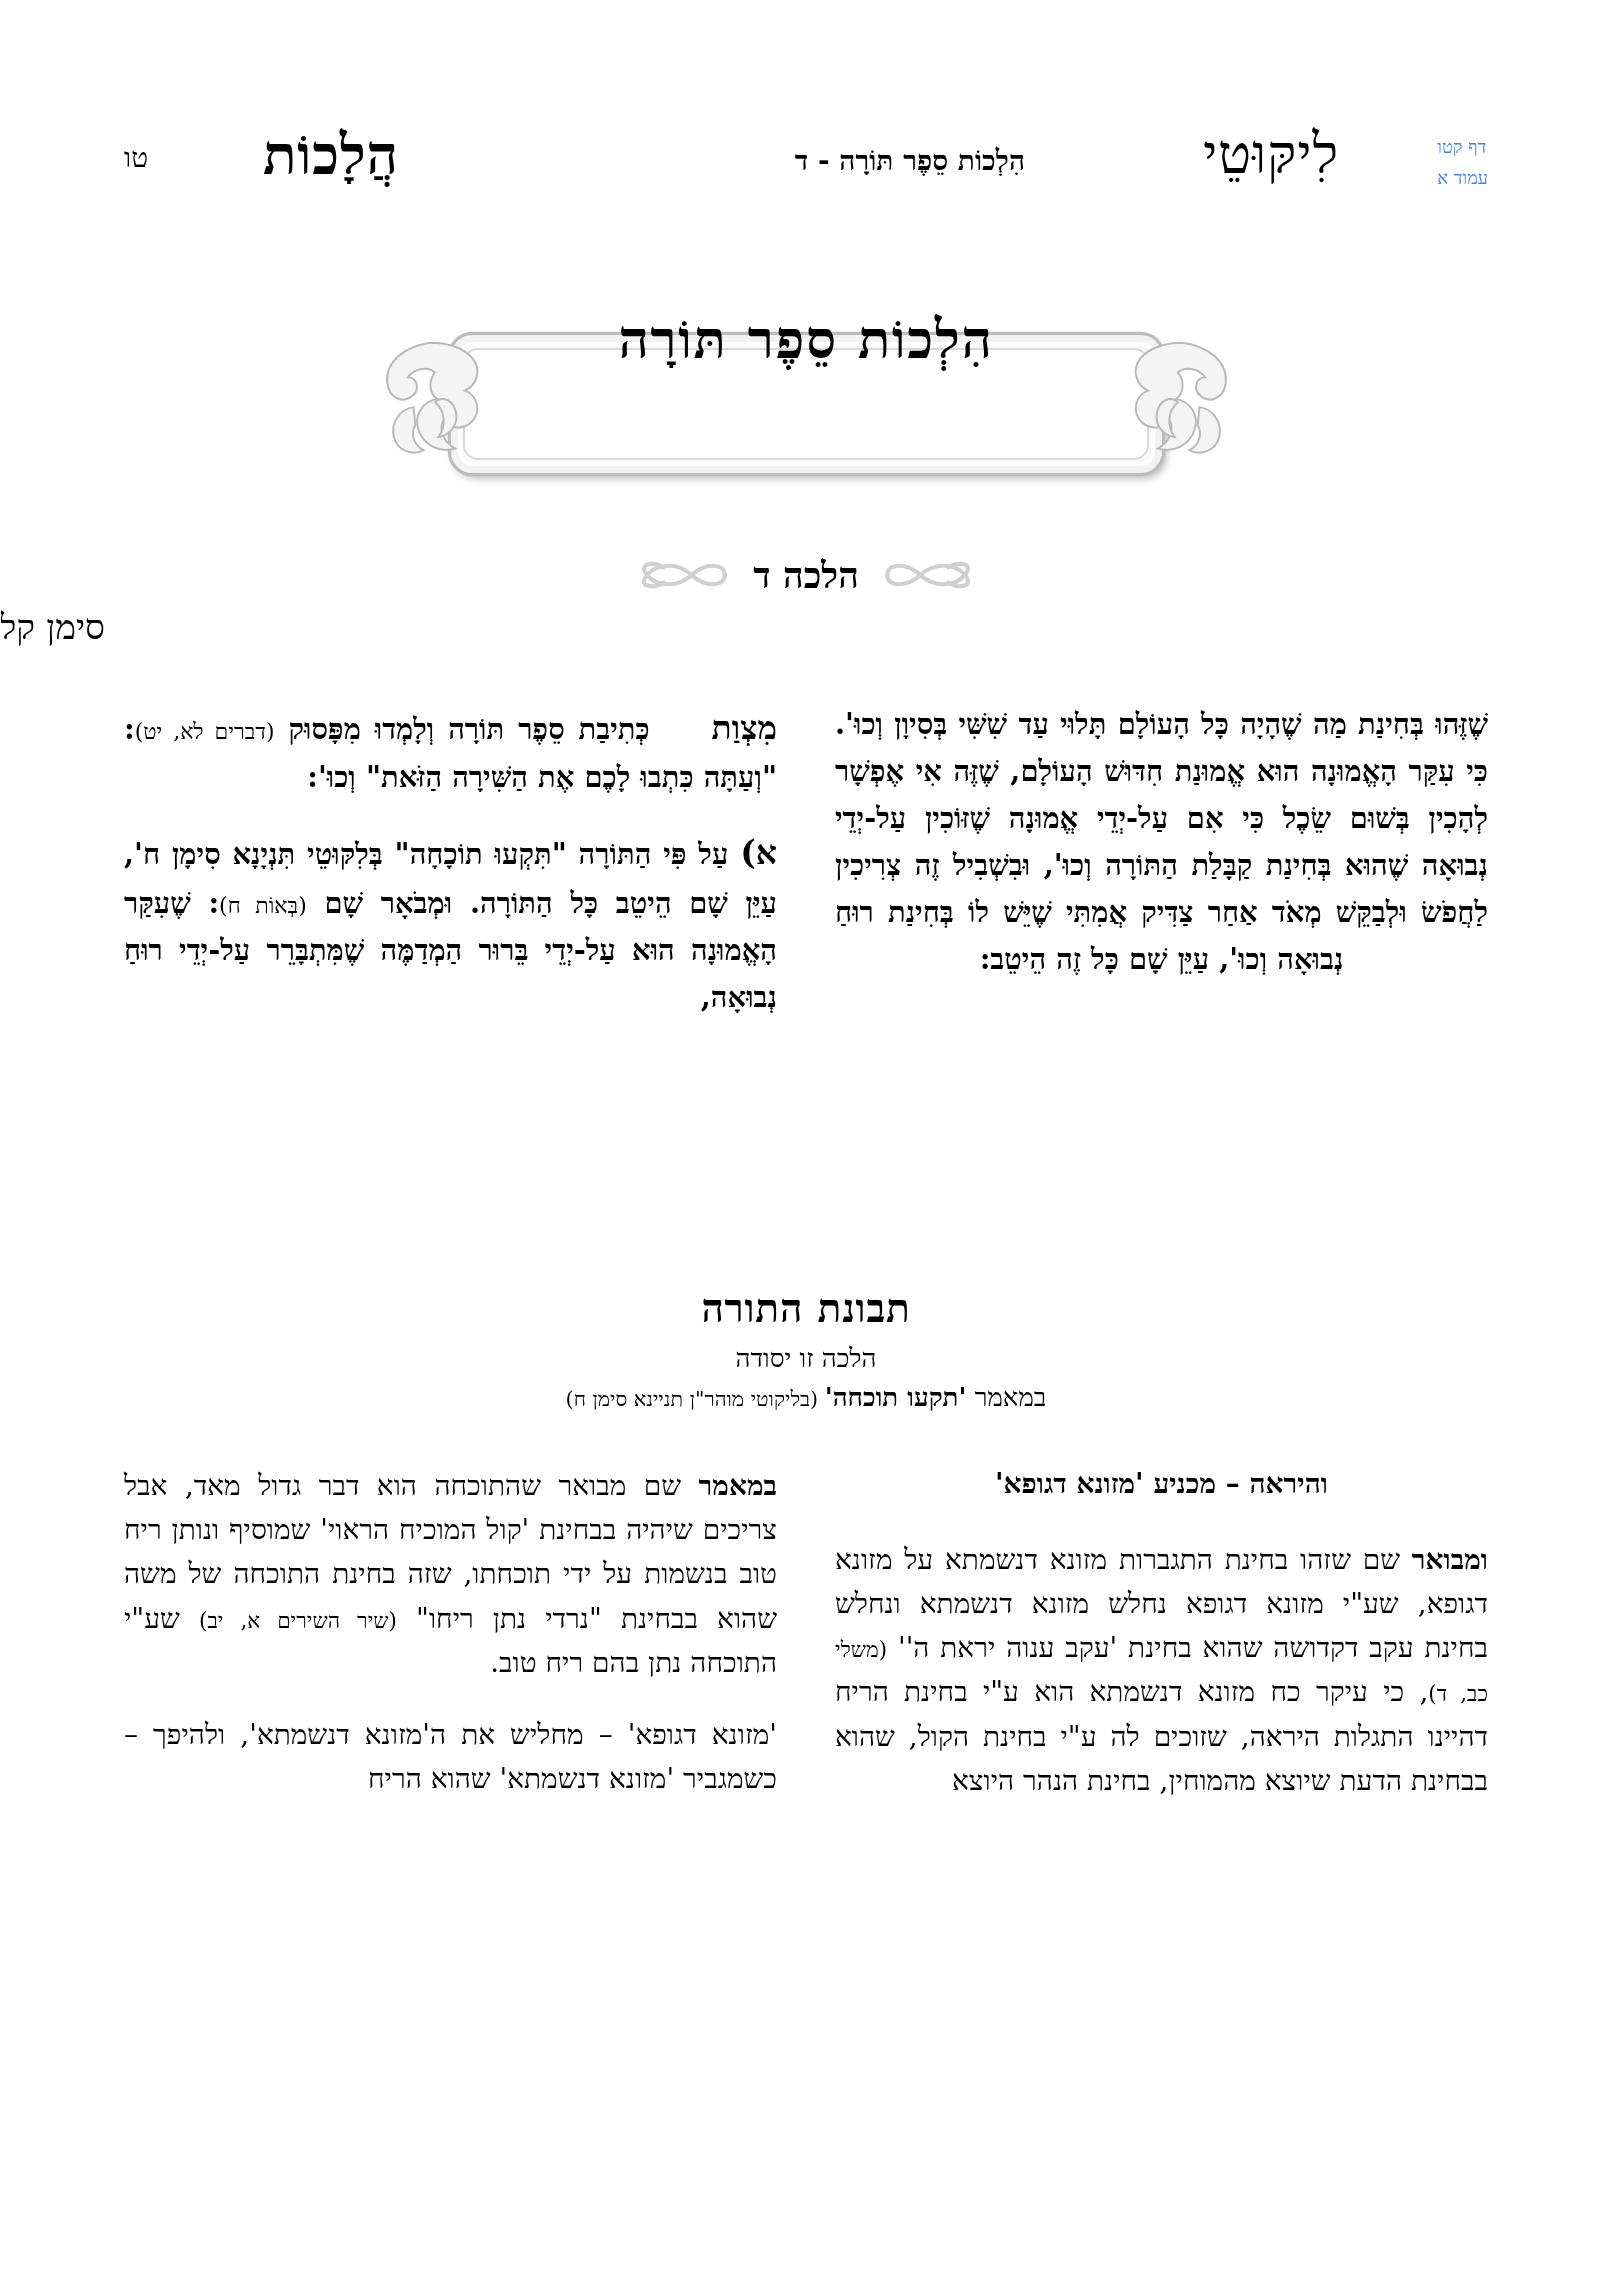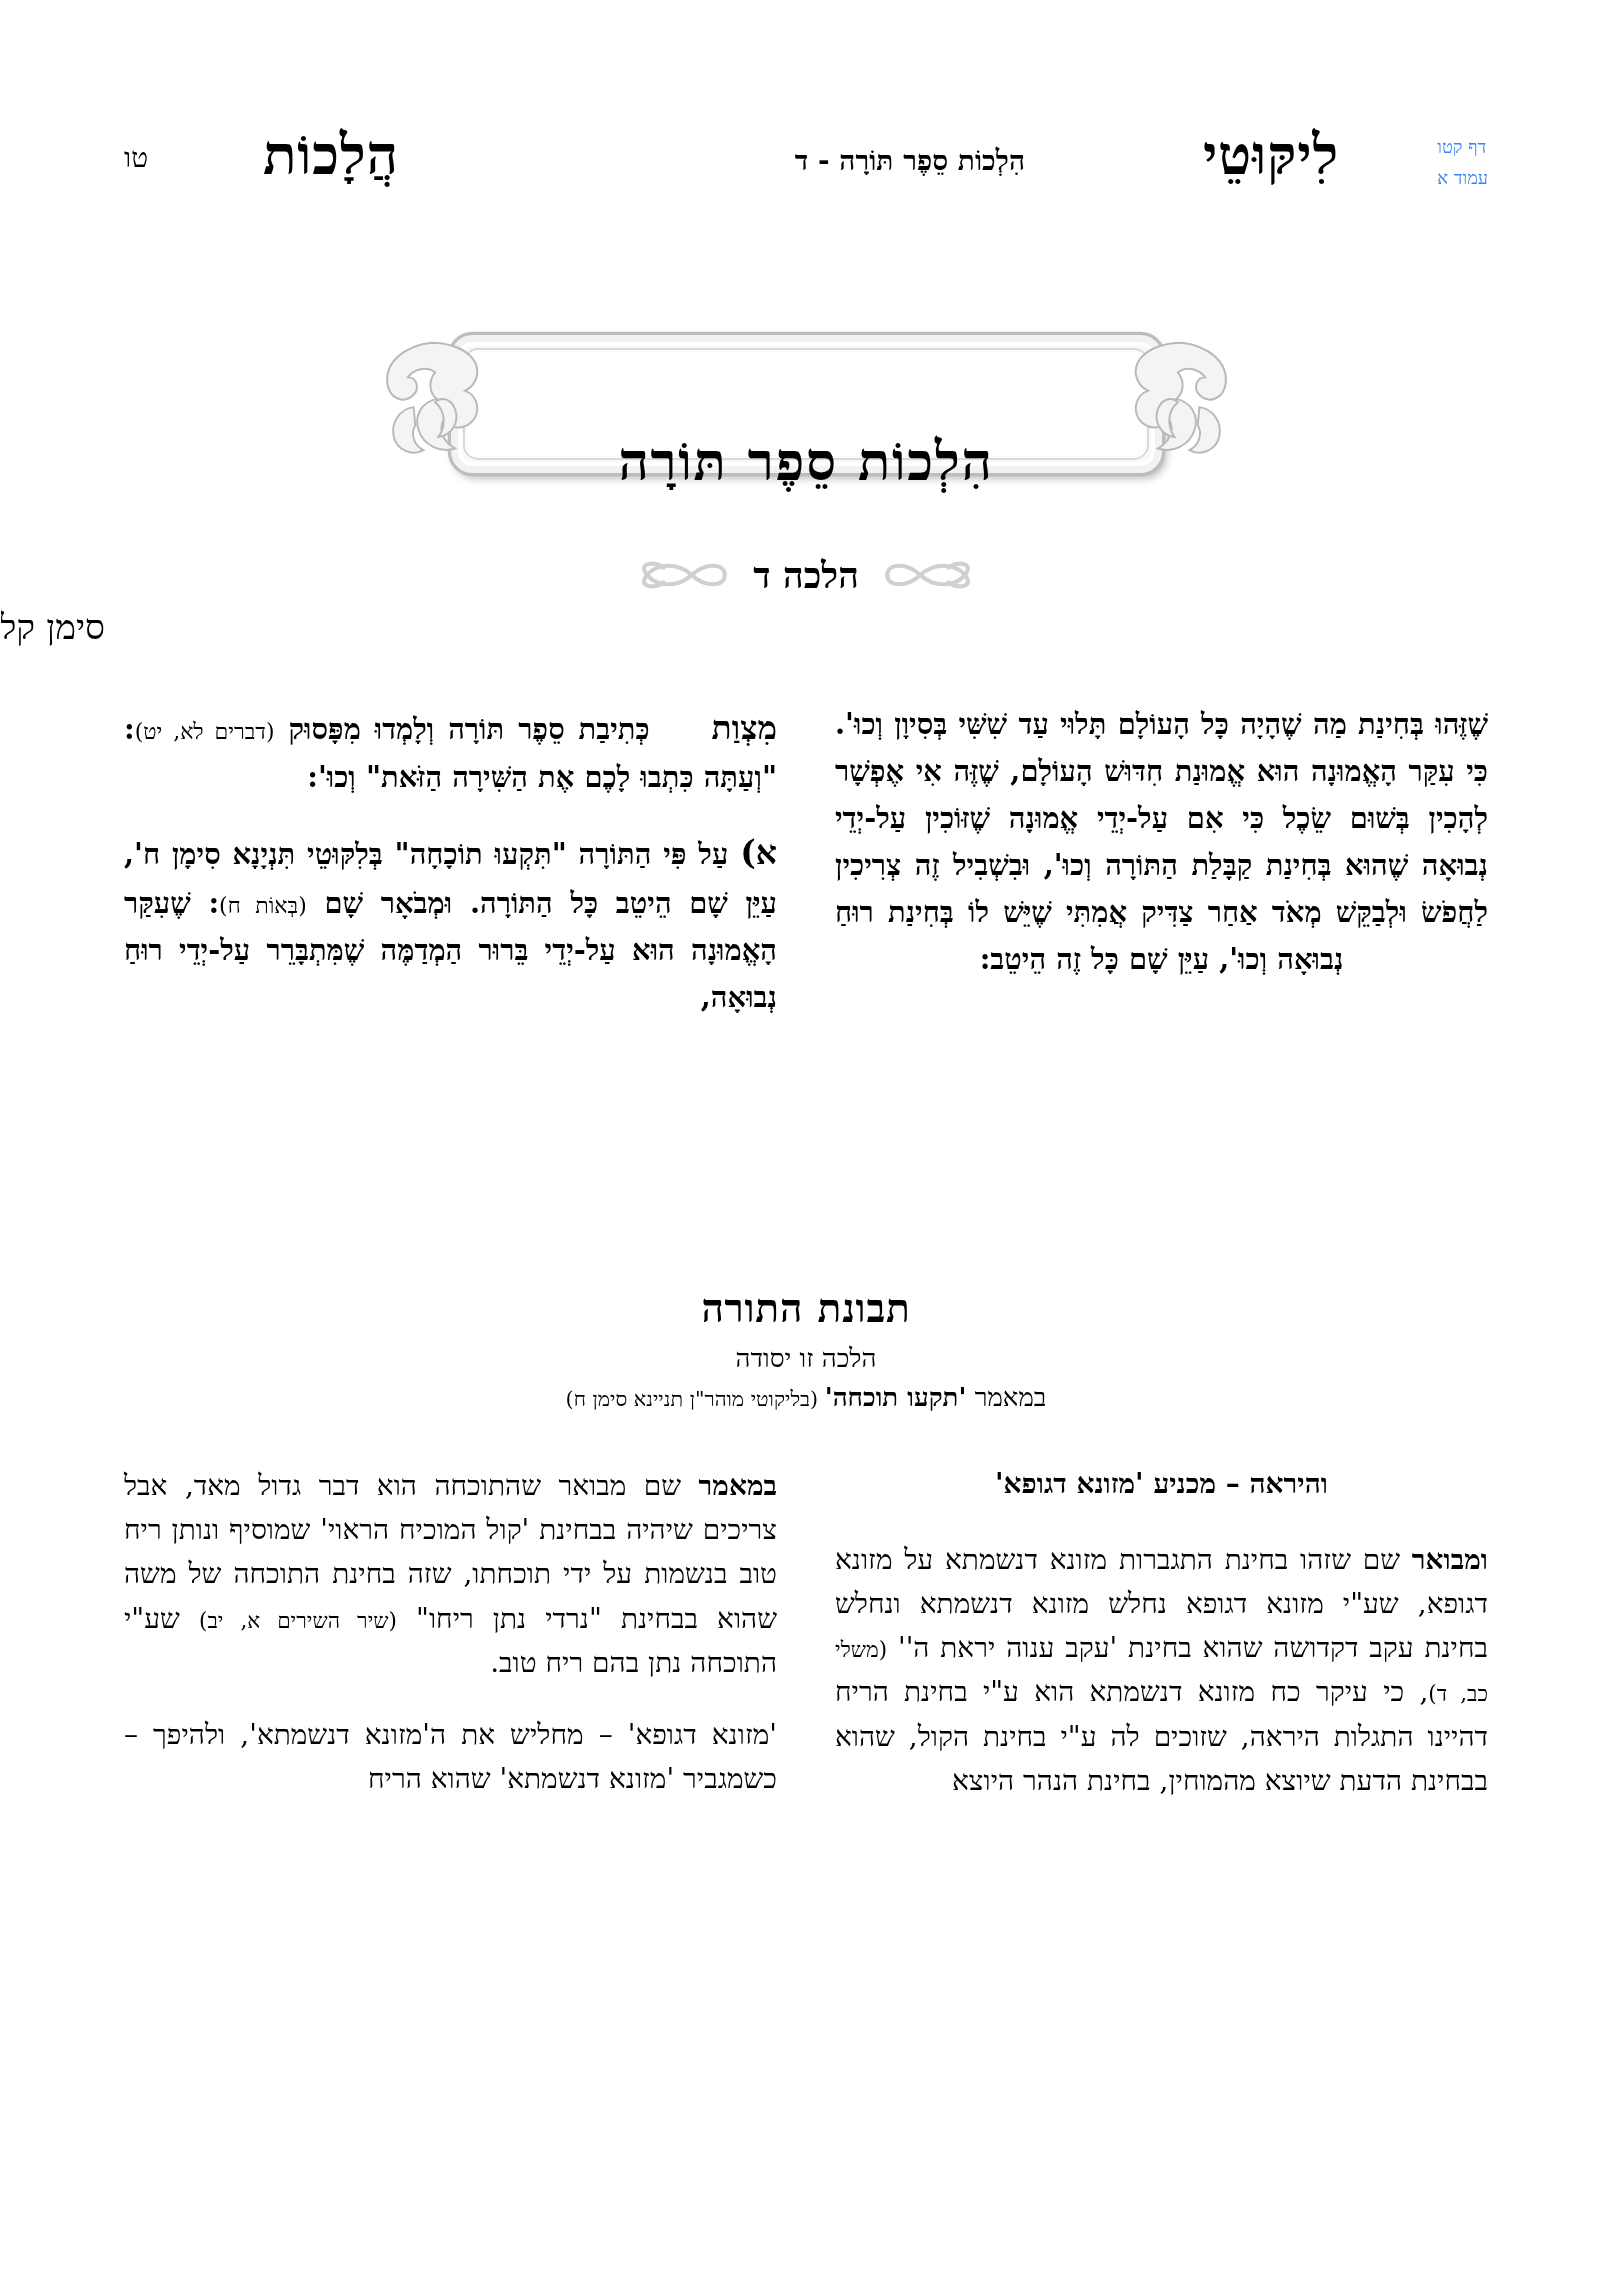--- a/index.html
+++ b/index.html
@@ -41,21 +41,21 @@
     font-size: 18px;
     line-height: 1.75;
     color: #3b82f6;
   }
   .rh-corner div { white-space: nowrap; }
   .rh-big-right {
     position: absolute;
     top: 3.3px;
     right: 149px;
     font-family: "DejaVu Serif", "Liberation Serif", serif;
-    font-weight: bold;
+    font-weight: normal;
     font-size: 55px;
     letter-spacing: 0.8px;
     line-height: 1;
     white-space: nowrap;
   }
   .rh-mid {
     position: absolute;
     top: 23px;
     right: 463px;
     font-family: "DejaVu Serif", "Liberation Serif", serif;
@@ -94,21 +94,21 @@
     height: 190px;
     display: flex;
     align-items: center;
     justify-content: center;
   }
   .plaque {
     position: relative;
     width: 885px;
     height: 186px;
     display: flex;
-    align-items: flex-end;
+    align-items: flex-start;
     justify-content: center;
   }
   .plaque-frame {
     position: absolute;
     left: 87px;
     right: 87px;
     top: 25px;
     bottom: 23px;
     border: 7.4px solid #f2f2f2;
     border-radius: 21.5px;

